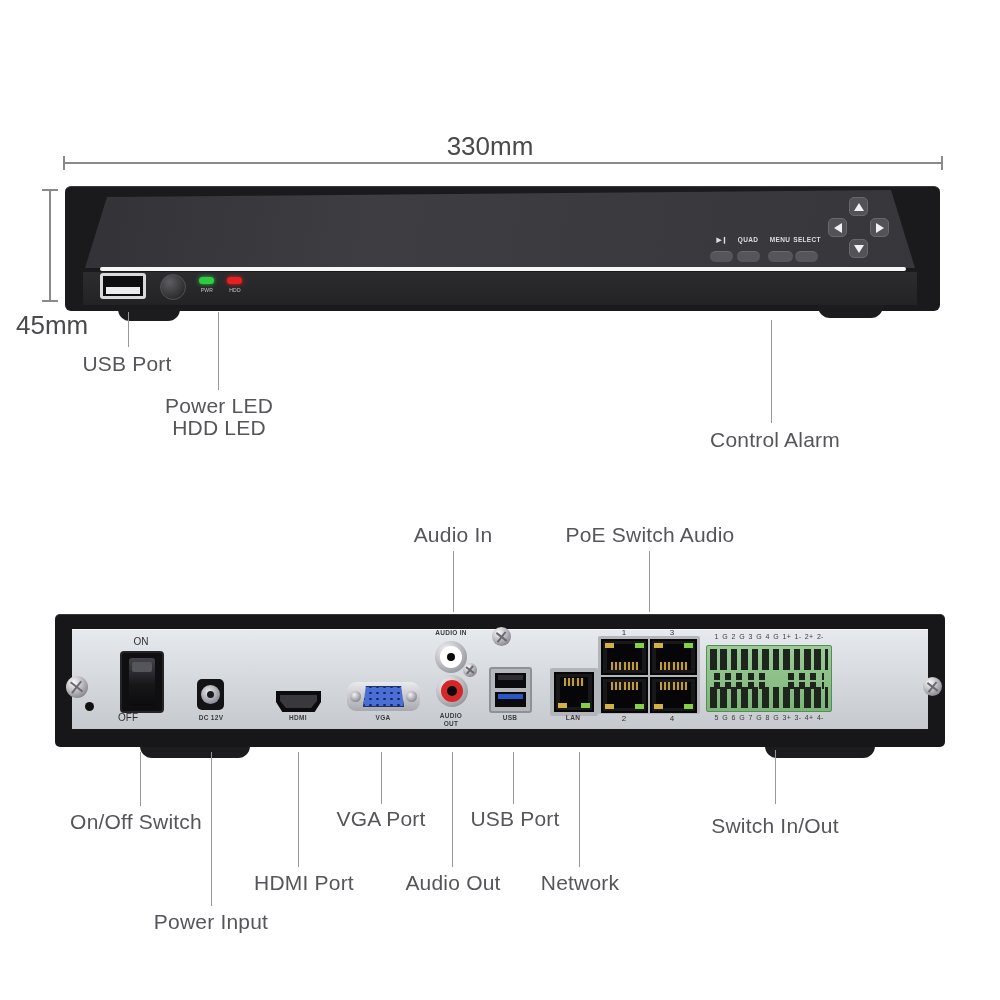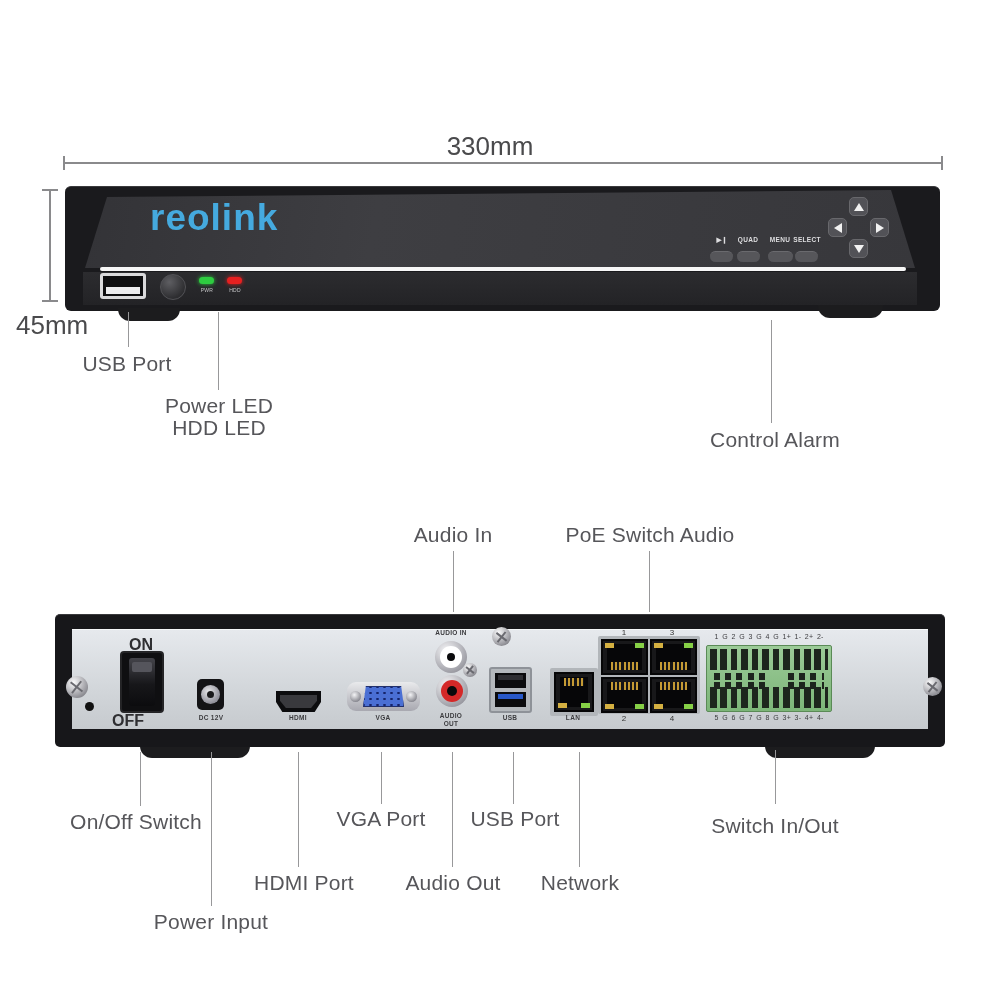--- a/index.html
+++ b/index.html
@@ -62,21 +62,21 @@
   .back-panel{position:absolute;left:72px;top:629px;width:856px;height:99px;
               background:linear-gradient(180deg,#e6e9ed,#d2d6da 60%,#c6cace);
               border-top:1px solid #f4f6f8;}
   .screw{position:absolute;border-radius:50%;
          background:radial-gradient(circle at 35% 30%, #fbfbfc, #9a9aa0 65%, #64646a);}
   .screw::before,.screw::after{content:"";position:absolute;left:15%;top:calc(50% - 1px);
          width:70%;height:2px;background:#6a6a70;}
   .screw::before{transform:rotate(38deg);} .screw::after{transform:rotate(-52deg);}
   .ptxt{position:absolute;font-size:6.5px;font-weight:bold;color:#3b3b3e;
         transform:translateX(-50%);white-space:nowrap;letter-spacing:.3px;}
-  .onoff-txt{position:absolute;font-size:16px;font-weight:700;color:#2f2f32;
+  .onoff-txt{position:absolute;font-size:10px;font-weight:400;color:#2f2f32;
              transform:translateX(-50%);}
   .switch{position:absolute;left:120px;top:651px;width:44px;height:62px;background:#0f0f11;
           border-radius:4px;border:2px solid #242426;box-sizing:border-box;}
   .switch .rocker{position:absolute;left:7px;top:5px;width:26px;height:48px;border-radius:3px;
           background:linear-gradient(180deg,#44444a,#17171a 55%,#0c0c0e);}
   .switch .rocker::before{content:"";position:absolute;left:3px;top:4px;width:20px;height:10px;
           background:#55555c;border-radius:2px;}
   .dcjack{position:absolute;left:197px;top:679px;width:27px;height:31px;background:#131315;
           border-radius:5px;}
   .dcjack .ring{position:absolute;left:4px;top:6px;width:19px;height:19px;border-radius:50%;
@@ -138,21 +138,20 @@
   <div class="tick-h" style="left:42px;top:300px;"></div>
   <div class="dimlabel" style="left:16px;top:310px;">45mm</div>
 
   <div class="front-body"></div>
   <div class="front-face"></div>
   <div class="foot" style="left:118px;top:308px;width:62px;"></div>
   <div class="foot" style="left:818px;top:305px;width:65px;"></div>
   <div class="front-stripe"></div>
   <div class="front-low"></div>
 
-  <div class="logo"><span>re</span><span class="logo-o">o</span><span>link</span></div>
 
   <div class="usb-front">
     <div class="in"></div>
     <div class="tongue"></div>
   </div>
   <div class="ir-btn"></div>
 
   <div class="led" style="left:199px;top:277px;background:#2ecc40;box-shadow:0 0 4px #2ecc40;"></div>
   <div class="led-txt" style="left:207px;top:287px;">PWR</div>
   <div class="led" style="left:227px;top:277px;background:#e62020;box-shadow:0 0 4px #e62020;"></div>

